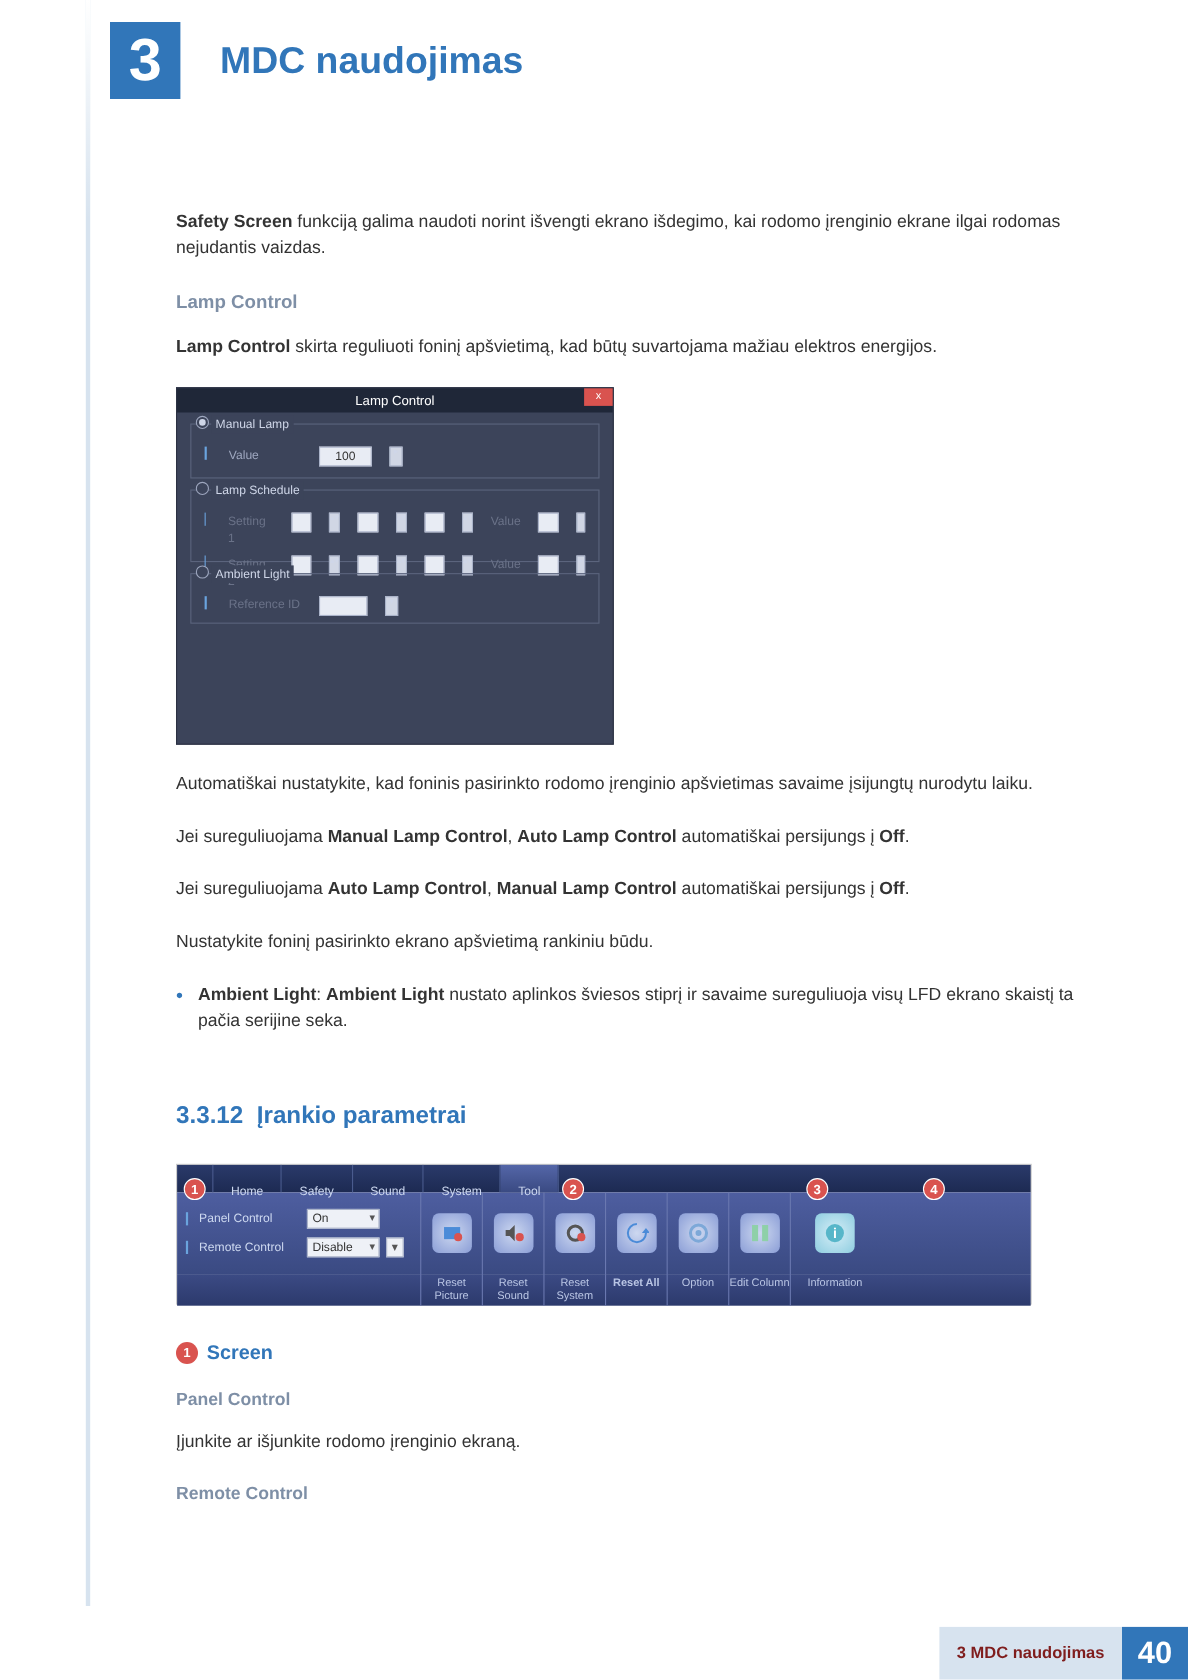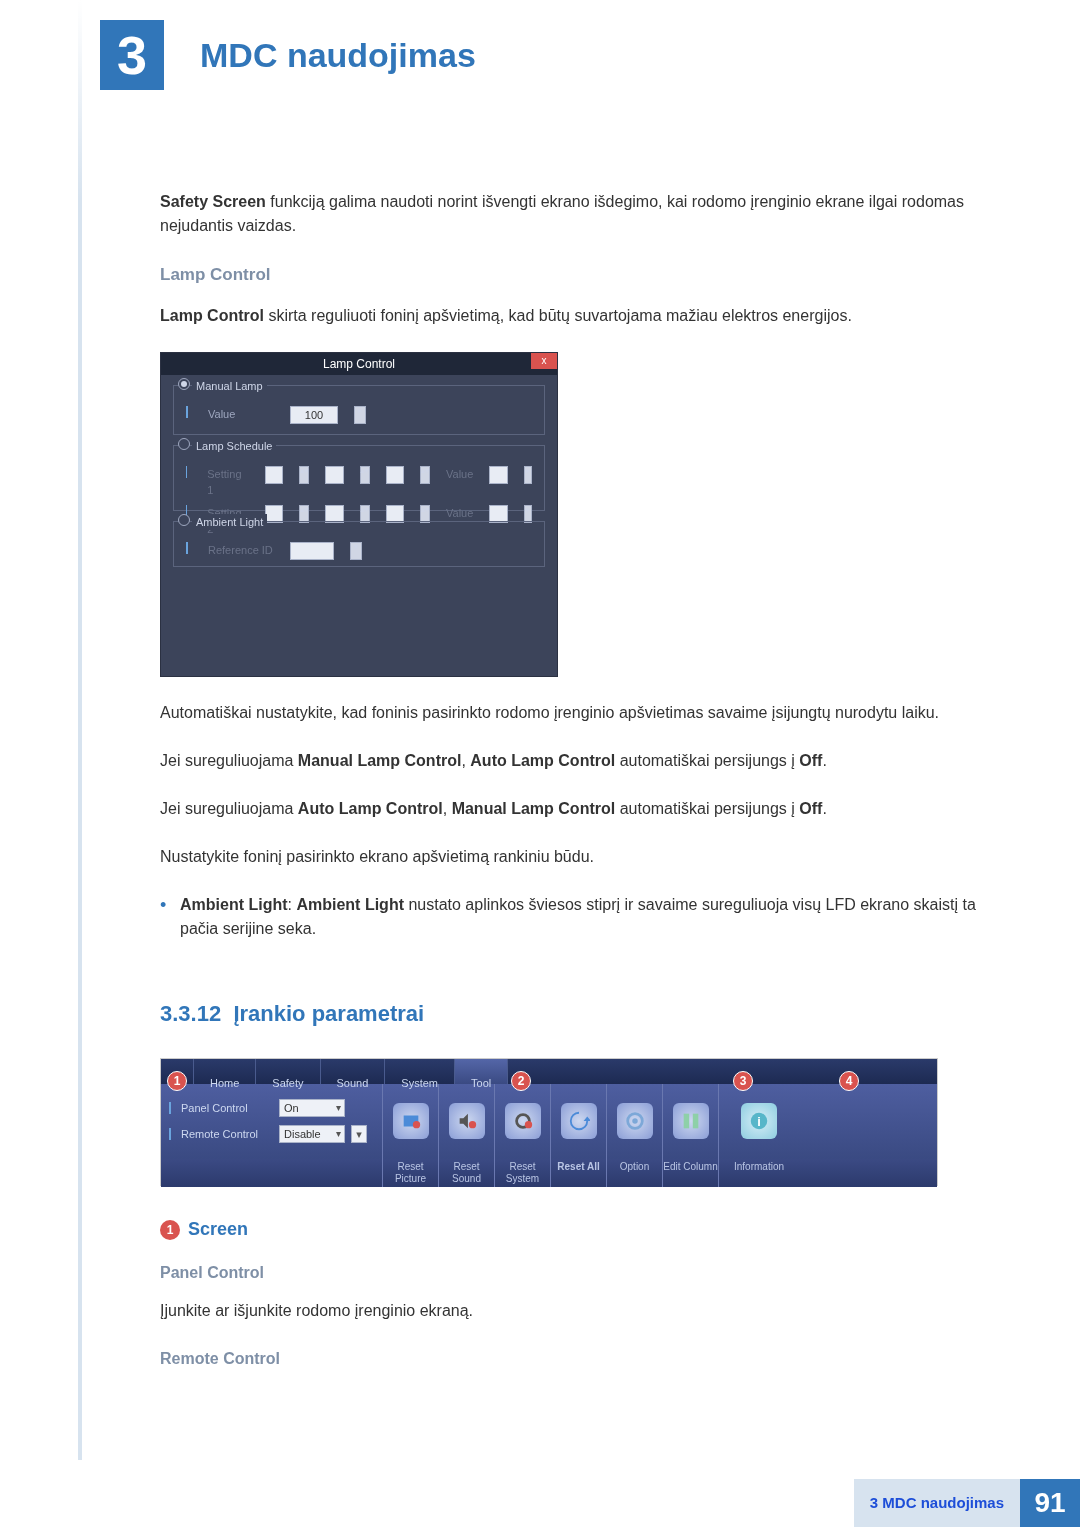--- a/index.html
+++ b/index.html
@@ -84,21 +84,21 @@
     z-index: 5;
   }
   .callout-num { display: inline-block; width: 20px; height: 20px; border-radius: 50%; background: #d9534f; color: #fff; font-size: 12px; text-align: center; line-height: 20px; margin-right: 8px; vertical-align: middle; }
   .callout-title { color: #3176b9; font-size: 18px; font-weight: bold; margin-bottom: 18px; }
   .subsub { color: #7e8fa6; font-weight: bold; font-size: 16px; margin-bottom: 14px; }
 
   .footer {
     position: absolute; left: 0; bottom: 0; width: 100%; height: 48px;
     display: flex; justify-content: flex-end; align-items: stretch;
   }
-  .footer-text { background: #d7e3ef; color: #1d4ed8; padding: 0 16px; display: flex; align-items: center; font-size: 15px; font-weight: bold; }
+  .footer-text { background: #d7e3ef; color: #7f1d1d; padding: 0 16px; display: flex; align-items: center; font-size: 15px; font-weight: bold; }
   .footer-num { background: #3176b9; color: #fff; width: 60px; display: flex; align-items: center; justify-content: center; font-size: 28px; font-weight: bold; }
 </style>
 </head>
 <body>
 
 <div class="left-rail"></div>
 <div class="fade-top"></div>
 <div class="chapter-box">3</div>
 <div class="chapter-title">MDC naudojimas</div>
 
@@ -299,14 +299,14 @@
   </div>
 
   <div class="subsub">Panel Control</div>
   <p class="p">Įjunkite ar išjunkite rodomo įrenginio ekraną.</p>
 
   <div class="subsub">Remote Control</div>
 </div>
 
 <div class="footer">
   <div class="footer-text">3 MDC naudojimas</div>
-  <div class="footer-num">91</div>
+  <div class="footer-num">40</div>
 </div>
 
 </body></html>

